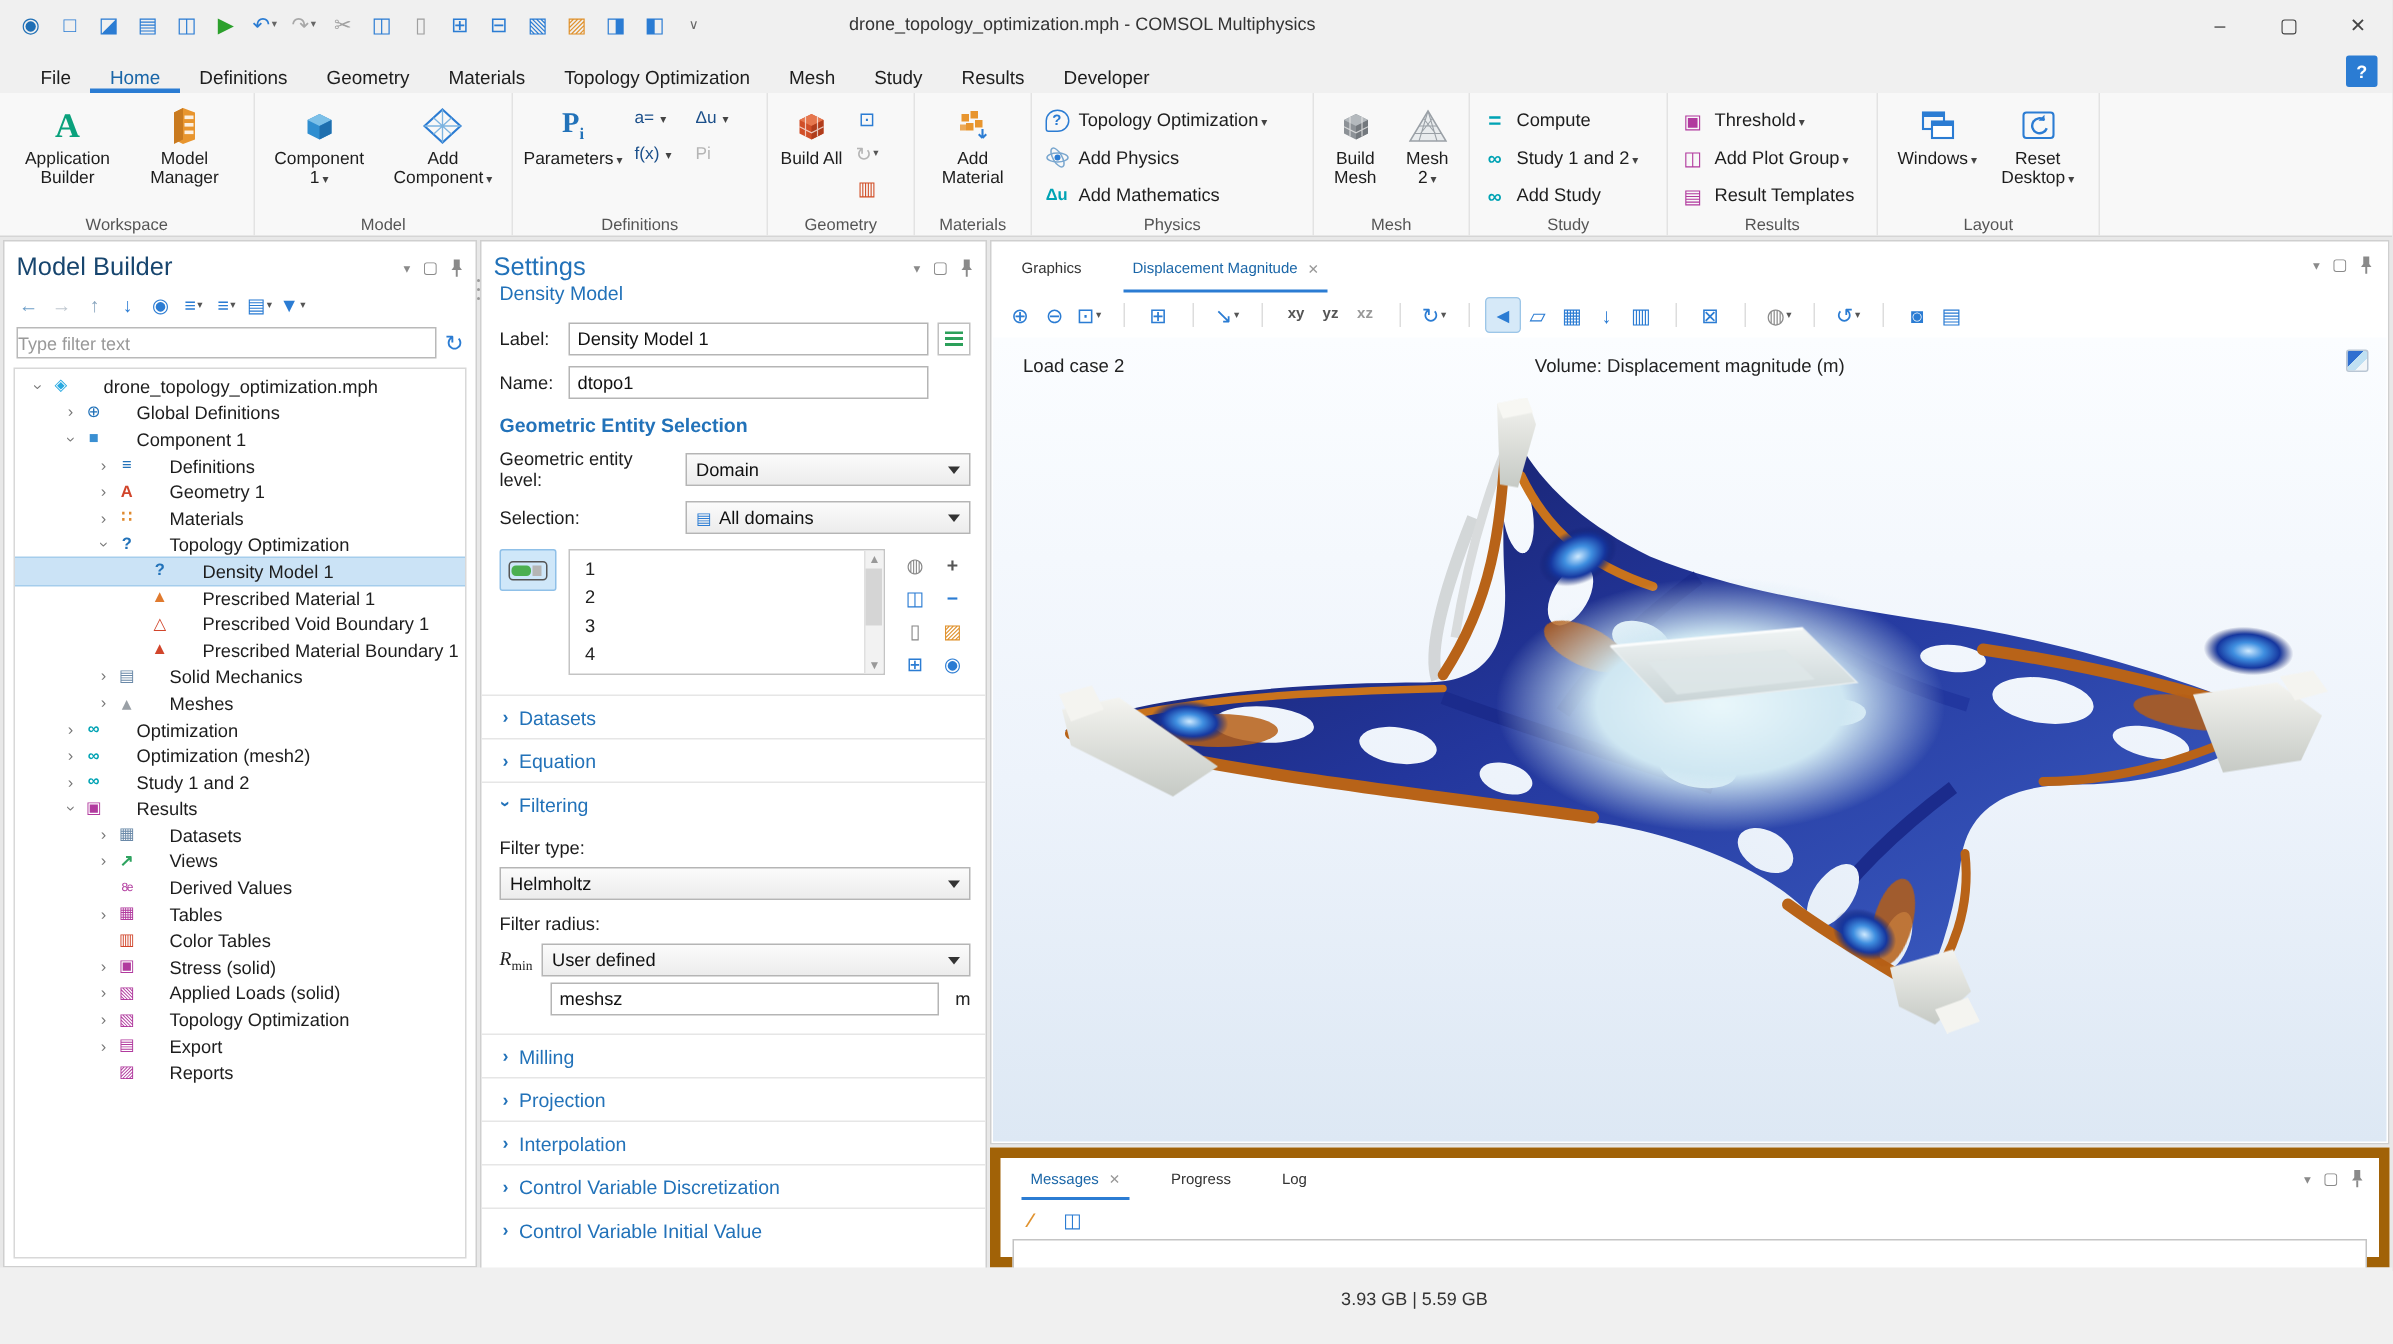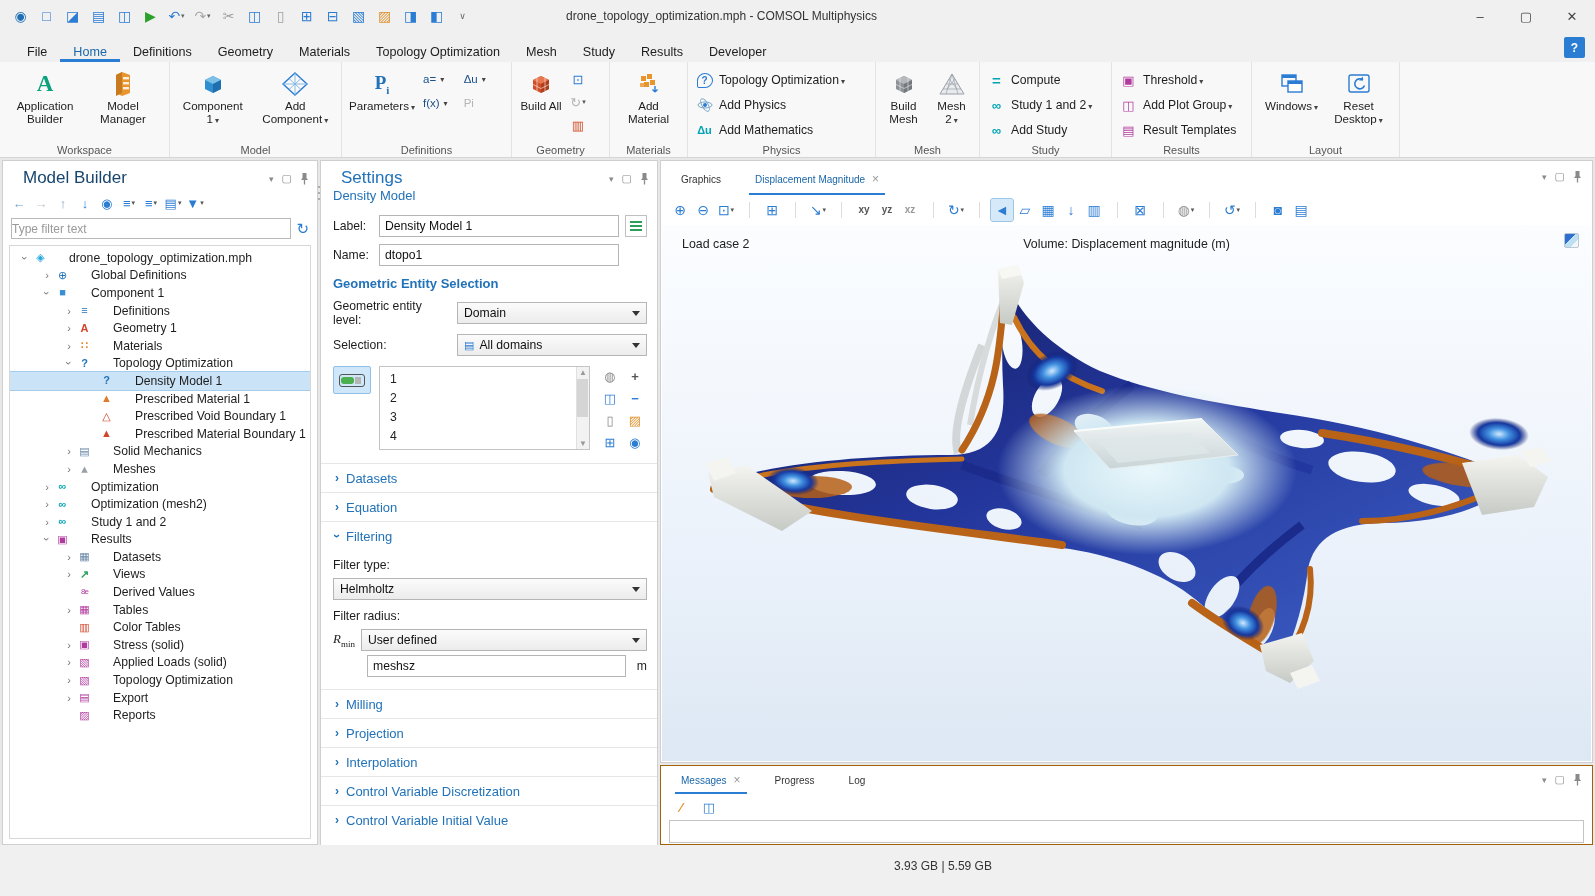--- a/index.html
+++ b/index.html
@@ -33,21 +33,21 @@
   .rrows{display:flex;flex-direction:column;justify-content:flex-start;gap:3px;padding-top:2px}
   .rrow{display:flex;align-items:center;gap:6px;height:22px;font-size:12.2px;color:#1d1d1d;padding:0 4px;cursor:default}
   .rrow .ric{width:17px;display:flex;justify-content:center;font-size:13px}
   .minicol{display:flex;flex-direction:column;gap:3px;padding-top:2px}
   .minibtn{height:20px;display:flex;align-items:center;gap:2px;font-size:11.5px;color:#1b4f8a;padding:0 3px}
   .qb{display:inline-flex;width:16px;height:15px;border:1.6px solid #2b7cd3;border-radius:50% 50% 50% 2px;color:#2b7cd3;font-size:10px;font-weight:bold;align-items:center;justify-content:center}
   .icon-text{font-family:"Liberation Serif",serif;font-weight:bold}
 
   
   .panel{position:absolute;background:#fff;border:1px solid #cfcfcf}
-  .phdr{display:flex;align-items:center;padding:7px 8px 2px 20px}
+  .phdr{display:flex;align-items:center;padding:7px 8px 2px 8px}
   .phdr .ptitle{font-size:17px;color:#17456e}
   .pctl{margin-left:auto;display:flex;gap:8px;align-items:center;color:#8a8a8a}
   .pmin::before{content:"▾";font-size:9px;color:#8a8a8a}
   .pfloat::before{content:"▢";font-size:11px;color:#8a8a8a}
   .ppin svg{display:block}
 
   
   #model-builder{left:2px;top:160px;width:316px;height:685px}
   .mb-tools{display:flex;align-items:center;gap:2px;padding:2px 6px;height:26px}
   .tbtn{min-width:20px;height:20px;display:flex;align-items:center;justify-content:center;border-radius:2px}
@@ -115,21 +115,21 @@
   .gtools{display:flex;align-items:center;gap:1px;height:30px;padding-left:8px}
   .gtools .tbtn{min-width:22px;height:22px}
   .gtools .g{font-size:14px}
   .canvas{position:absolute;left:1px;top:64px;right:1px;bottom:1px;background:linear-gradient(#fbfdff,#edf3fb 55%,#dde8f4)}
   .canvas .hud-left{position:absolute;left:20px;top:12px;font-size:12.4px;color:#222}
   .canvas .hud-center{position:absolute;left:0;right:0;top:12px;text-align:center;font-size:12.4px;color:#222}
   .legend-ic{position:absolute;right:12px;top:8px;width:15px;height:15px;border:1px solid #b9c6d4;background:linear-gradient(135deg,#2f6fd0 0 40%,#bfe0f2 40% 70%,#f2f6f8 70%);border-radius:2px}
   .canvas svg{position:absolute;left:0;top:0}
 
   
-  #messages{left:660px;top:765px;width:933px;height:80px;border:1px solid #a16207;background:#fff;position:absolute}
+  #messages{left:660px;top:765px;width:933px;height:80px;border:7px solid #a16207;background:#fff;position:absolute}
   .msg-tools{display:flex;gap:8px;padding:3px 0 2px 10px;align-items:center}
   .msg-box{margin:1px 8px;height:23px;border:1px solid #c4c4c4;background:#fff}
 
   
   .statusbar{position:absolute;left:0;top:845px;width:1595px;height:51px;background:#f0f0f0}
   .status-text{position:absolute;left:660px;width:566px;top:14px;text-align:center;font-size:12px;color:#333}
 
   .splitter-dots{position:absolute;width:3px;height:26px;display:flex;flex-direction:column;gap:4px;align-items:center;justify-content:center}
   .splitter-dots i{width:2px;height:2px;background:#9a9a9a;border-radius:50%}
 </style>

